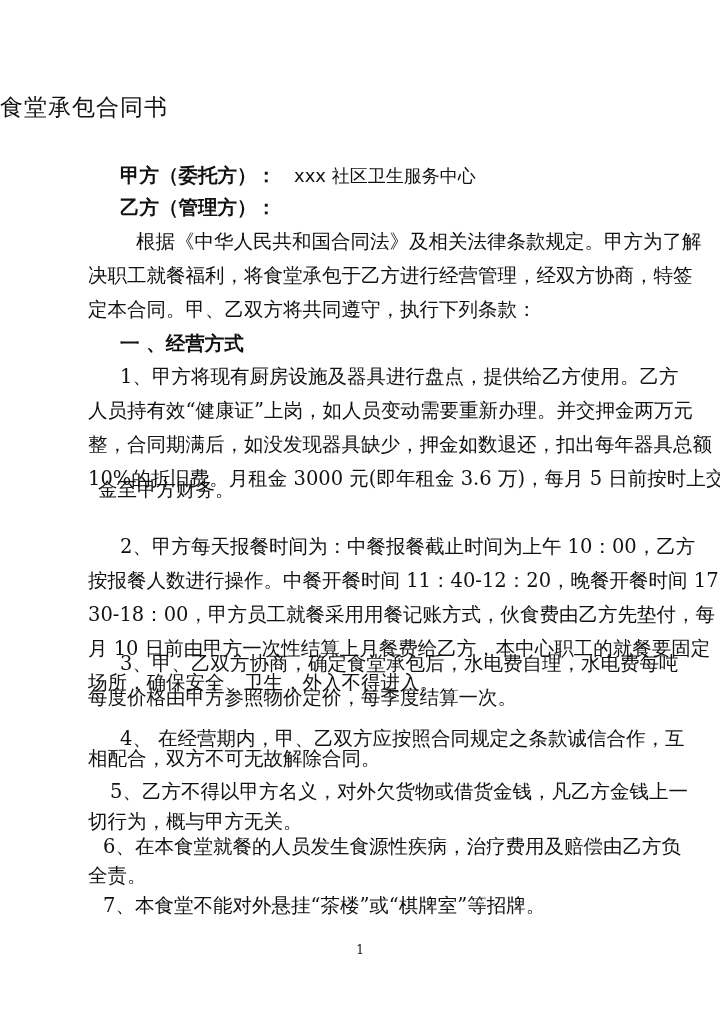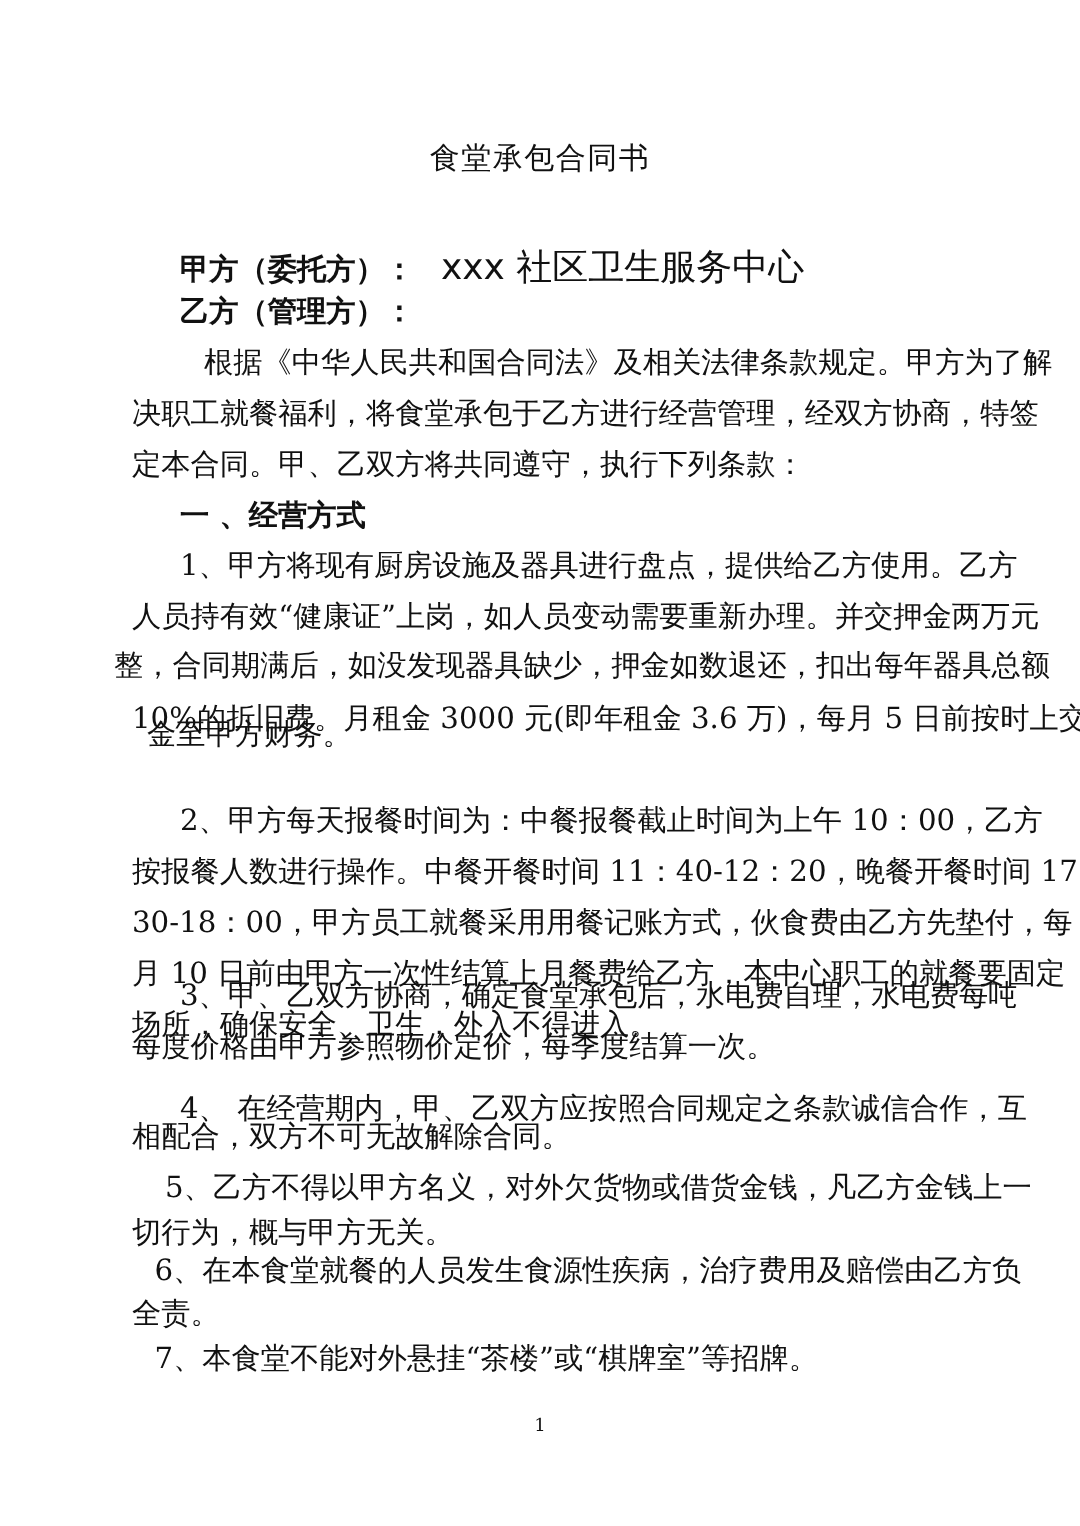--- a/index.html
+++ b/index.html
@@ -1,23 +1,23 @@
 <!DOCTYPE html>
 <html><head>
 <meta charset="utf-8">
 <style>
   html, body { margin: 0; padding: 0; background: #ffffff; }
   body { width: 720px; height: 1017px; position: relative; overflow: hidden;
          font-family: "DejaVu Serif", "Liberation Serif", serif; color: #111; }
   .page { position: absolute; left: 0; top: 0; width: 720px; height: 1017px; background: #fff; }
-  .title { position: absolute; top: 92px; left: 0; width: 720px; text-align: center;
-           font-size: 20px; letter-spacing: 1px; font-weight: normal; }
+  .title { position: absolute; top: 92px; left: 0; width: 720px; text-align: left;
+           font-size: 23px; letter-spacing: 1px; font-weight: normal; }
   .line { position: absolute; font-size: 19.5px; white-space: nowrap; line-height: 1; }
   .bold { font-weight: bold; font-family: "DejaVu Sans", "Liberation Sans", sans-serif; }
-  .party-value { font-weight: normal; font-family: "DejaVu Sans", "Liberation Sans", sans-serif; font-size: 24px; margin-left: 18px; }
+  .party-value { font-weight: normal; font-family: "DejaVu Sans", "Liberation Sans", sans-serif; font-size: 18px; margin-left: 18px; }
   .pageno { position: absolute; top: 943px; left: 0; width: 720px; text-align: center; font-size: 12px; }
 </style>
 </head>
 <body>
 
 <div class="page">
 
   <div class="title">食堂承包合同书</div>
 
   <div class="line bold" style="top:166px; left:120px;">
@@ -27,21 +27,21 @@
   <div class="line bold" style="top:198px; left:120px;">乙方（管理方）：</div>
 
   <div class="line" style="top:232px; left:136px;">根据《中华人民共和国合同法》及相关法律条款规定。甲方为了解</div>
   <div class="line" style="top:266px; left:88px;">决职工就餐福利，将食堂承包于乙方进行经营管理，经双方协商，特签</div>
   <div class="line" style="top:300px; left:88px;">定本合同。甲、乙双方将共同遵守，执行下列条款：</div>
 
   <div class="line bold" style="top:334px; left:120px;">一 、经营方式</div>
 
   <div class="line" style="top:367px; left:120px;">1、甲方将现有厨房设施及器具进行盘点，提供给乙方使用。乙方</div>
   <div class="line" style="top:401px; left:88px;">人员持有效“健康证”上岗，如人员变动需要重新办理。并交押金两万元</div>
-  <div class="line" style="top:435px; left:76px;font-family:Liberation Serif, serif;">整，合同期满后，如没发现器具缺少，押金如数退还，扣出每年器具总额</div>
+  <div class="line" style="top:435px; left:88px;">整，合同期满后，如没发现器具缺少，押金如数退还，扣出每年器具总额</div>
   <div class="line" style="top:469px; left:88px;">10%的折旧费。月租金 3000 元(即年租金 3.6 万)，每月 5 日前按时上交租</div>
   <div class="line" style="top:480px; left:88px;margin-left:10px;">金至甲方财务。</div>
 
   <div class="line" style="top:537px; left:120px;">2、甲方每天报餐时间为：中餐报餐截止时间为上午 10：00，乙方</div>
   <div class="line" style="top:571px; left:88px;">按报餐人数进行操作。中餐开餐时间 11：40-12：20，晚餐开餐时间 17：</div>
   <div class="line" style="top:605px; left:88px;">30-18：00，甲方员工就餐采用用餐记账方式，伙食费由乙方先垫付，每</div>
   <div class="line" style="top:639px; left:88px;">月 10 日前由甲方一次性结算上月餐费给乙方，本中心职工的就餐要固定</div>
   <div class="line" style="top:673px; left:88px;">场所，确保安全、卫生，外入不得进入。</div>
 
   <div class="line" style="top:654px; left:120px;">3、甲、乙双方协商，确定食堂承包后，水电费自理，水电费每吨</div>

